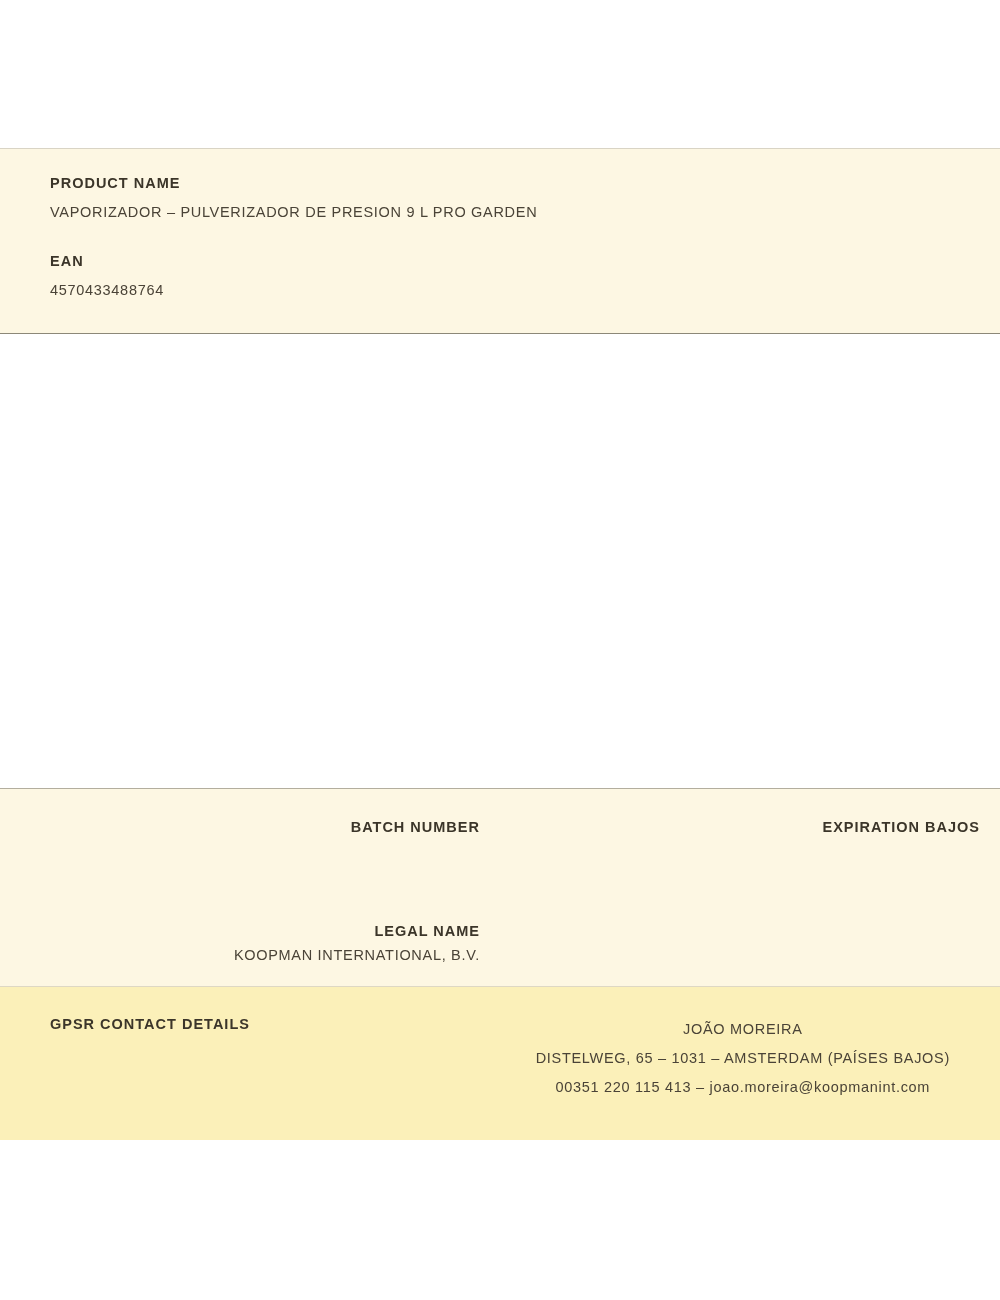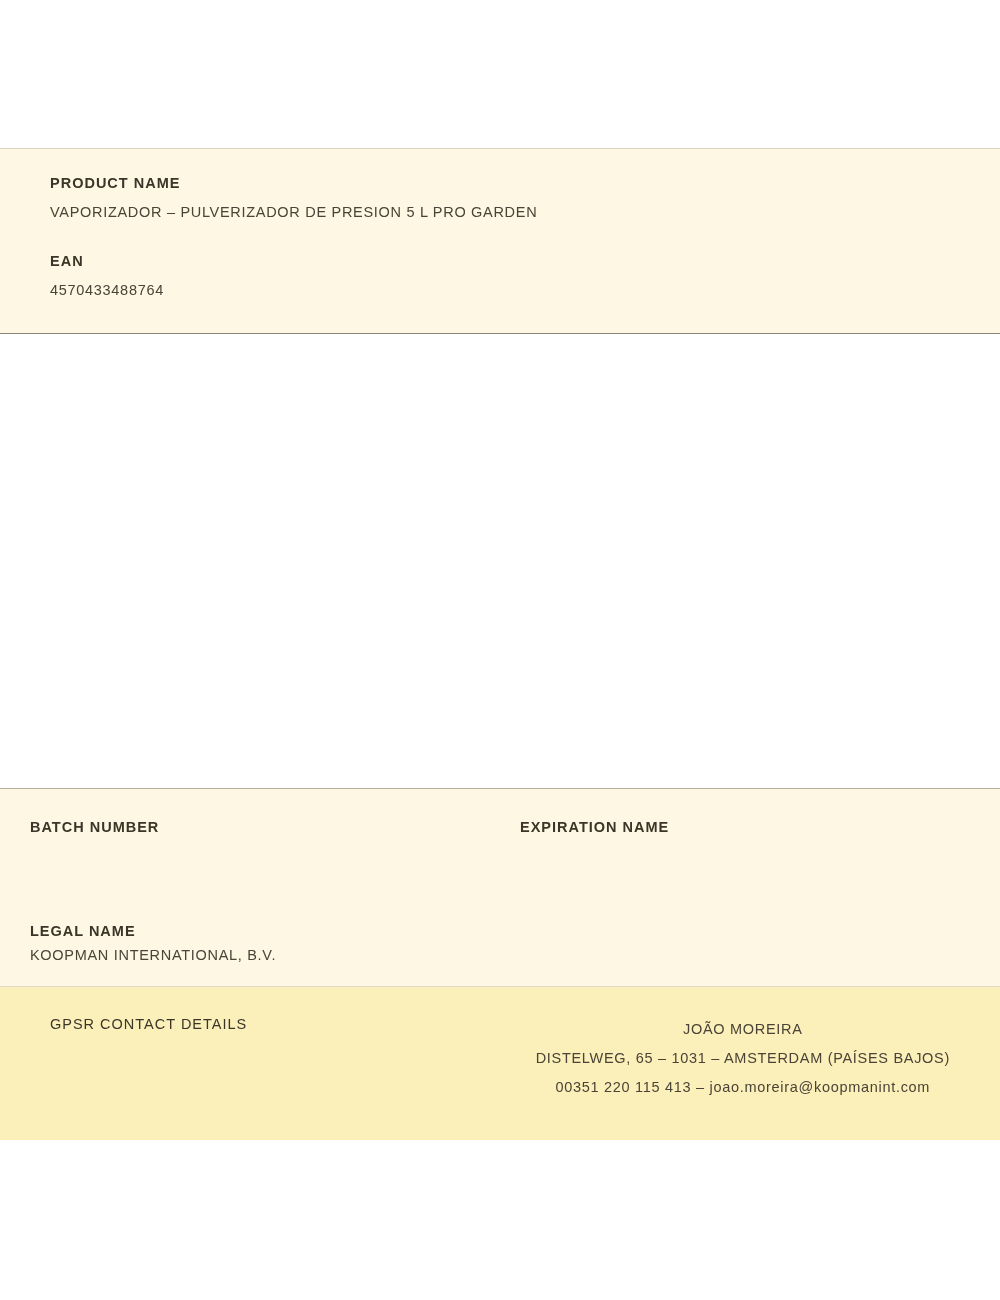--- a/index.html
+++ b/index.html
@@ -70,21 +70,21 @@
     box-sizing: border-box;
     height: 198px;
     padding-top: 30px;
   }
   .info-row {
     display: flex;
     width: 100%;
   }
   .info-col {
     flex: 0 0 50%;
-    text-align: left;
+    text-align: right;
     box-sizing: border-box;
     padding: 0 20px;
   }
   .info-col.left  { padding-left: 30px; }
   .info-head {
     font-size: 14.5px;
     font-weight: bold;
     letter-spacing: 1.0px;
     color: #3b3529;
     margin: 0;
@@ -105,21 +105,21 @@
     background: #fbf0b9;
     box-sizing: border-box;
     height: 153px;
     padding: 28px 50px 0 50px;
     display: flex;
     justify-content: space-between;
     align-items: flex-start;
   }
   .gpsr-label {
     font-size: 14.5px;
-    font-weight: normal;
+    font-weight: bold;
     letter-spacing: 1.0px;
     color: #3b3529;
     white-space: nowrap;
     padding-top: 1px;
   }
   .gpsr-lines {
     text-align: center;
     font-size: 14.5px;
     letter-spacing: 0.7px;
     color: #4a4337;
@@ -136,38 +136,38 @@
 </head>
 <body>
 
 <div class="page">
 
   <div class="top-gap"></div>
 
   <section class="product-band">
     <div class="field-block">
       <p class="field-label">PRODUCT NAME</p>
-      <p class="field-value">VAPORIZADOR – PULVERIZADOR DE PRESION 5 L PRO GARDEN</p>
+      <p class="field-value">VAPORIZADOR – PULVERIZADOR DE PRESION 9 L PRO GARDEN</p>
     </div>
     <div class="field-block">
       <p class="field-label">EAN</p>
       <p class="field-value">4570433488764</p>
     </div>
   </section>
 
   <section class="middle-blank"></section>
 
   <section class="info-band">
     <div class="info-row first">
       <div class="info-col left">
         <p class="info-head">BATCH NUMBER</p>
         <p class="info-val"></p>
       </div>
       <div class="info-col right">
-        <p class="info-head">EXPIRATION NAME</p>
+        <p class="info-head">EXPIRATION BAJOS</p>
         <p class="info-val"></p>
       </div>
     </div>
     <div class="info-row second">
       <div class="info-col left">
         <p class="info-head">LEGAL NAME</p>
         <p class="info-val">KOOPMAN INTERNATIONAL, B.V.</p>
       </div>
     </div>
   </section>

